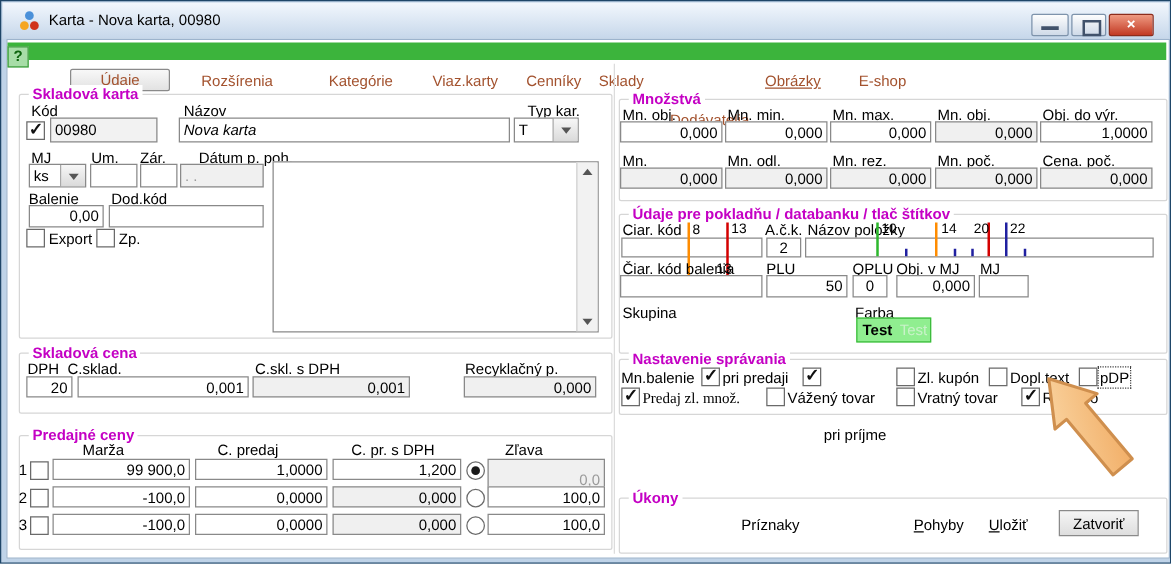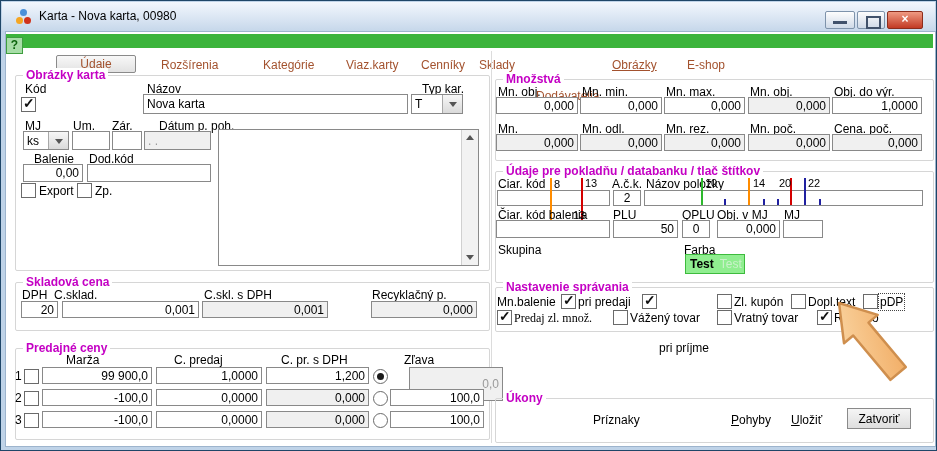--- a/index.html
+++ b/index.html
@@ -88,26 +88,27 @@
   <div class="tab" style="left:345px;">Viaz.karty</div>
   <div class="tab" style="left:420px;">Cenníky</div>
   <div class="tab" style="left:478px;">Sklady</div>
   <div class="tab" style="left:535px;margin-top:31px;">Dodávatelia</div>
   <div class="tab" style="left:611px;text-decoration:underline;">Obrázky</div>
   <div class="tab" style="left:686px;">E-shop</div>
 
   <div class="vdivider"></div>
 
   <div class="group" style="left:14px;top:74px;width:473px;height:194px;">
-    <div class="gtitle">Obrázky karta</div>
+    <div class="gtitle">Skladová karta</div>
   </div>
   <div class="lbl" style="left:24px;top:81px;">Kód</div>
   <div class="cb on" style="left:20px;top:96px;"></div>
+  <div class="field" style="left:39px;top:93px;width:86px;height:20px;background:#f2f2f2;">00980</div>
   <div class="lbl" style="left:146px;top:81px;">Názov</div>
-  <div class="field" style="left:142px;top:93px;width:265px;height:20px;">Nova karta</div>
+  <div class="field" style="left:142px;top:93px;width:265px;height:20px;font-style:italic;">Nova karta</div>
   <div class="lbl" style="left:421px;top:81px;">Typ kar.</div>
   <div class="combo" style="left:410px;top:93px;width:52px;height:20px;">
     <span class="txt">T</span>
     <span class="btn">
         <i class="tri-down"></i>
       </span>
   </div>
 
   <div class="lbl" style="left:24px;top:118px;">MJ</div>
   <div class="lbl" style="left:72px;top:118px;">Um.</div>
@@ -130,21 +131,21 @@
     <div class="sbar">
       <div class="sbtn" style="top:0;">
           <i class="tri-up"></i>
         </div>
       <div class="sbtn" style="bottom:0;top:auto;">
           <i class="tri-down"></i>
         </div>
     </div>
   </div>
 
-  <div class="lbl" style="left:33px;top:151px;text-align:right;">Balenie</div>
+  <div class="lbl" style="left:22px;top:151px;text-align:right;">Balenie</div>
   <div class="field num" style="left:22px;top:163px;width:60px;height:18px;">0,00</div>
   <div class="lbl" style="left:88px;top:151px;">Dod.kód</div>
   <div class="field" style="left:86px;top:163px;width:124px;height:18px;"></div>
 
   <div class="cb" style="left:20px;top:182px;"></div>
   <div class="lbl" style="left:38px;top:183px;">Export</div>
   <div class="cb" style="left:76px;top:182px;"></div>
   <div class="lbl" style="left:94px;top:183px;">Zp.</div>
 
   <div class="group" style="left:14px;top:281px;width:473px;height:47px;">
@@ -166,21 +167,21 @@
   <div class="lbl" style="left:173px;top:352px;">C. predaj</div>
   <div class="lbl" style="left:280px;top:352px;">C. pr. s DPH</div>
   <div class="lbl" style="left:403px;top:352px;">Zľava</div>
 
   <div class="lbl" style="left:14px;top:368px;">1</div>
   <div class="cb" style="left:23px;top:368px;"></div>
   <div class="field num" style="left:41px;top:366px;width:110px;height:17px;">99 900,0</div>
   <div class="field num" style="left:155px;top:366px;width:106px;height:17px;">1,0000</div>
   <div class="field num" style="left:265px;top:366px;width:103px;height:17px;">1,200</div>
   <div class="radio on" style="left:372px;top:368px;"></div>
-  <div class="field num dis graytext" style="left:408px;top:366px;width:94px;height:34px;">0,0</div>
+  <div class="field num dis graytext" style="left:389px;top:366px;width:94px;height:34px;">0,0</div>
 
   <div class="lbl" style="left:14px;top:390px;">2</div>
   <div class="cb" style="left:23px;top:390px;"></div>
   <div class="field num" style="left:41px;top:388px;width:110px;height:17px;">-100,0</div>
   <div class="field num" style="left:155px;top:388px;width:106px;height:17px;">0,0000</div>
   <div class="field num dis" style="left:265px;top:388px;width:103px;height:17px;">0,000</div>
   <div class="radio" style="left:372px;top:390px;"></div>
   <div class="field num" style="left:389px;top:388px;width:94px;height:17px;">100,0</div>
 
   <div class="lbl" style="left:14px;top:412px;">3</div>

